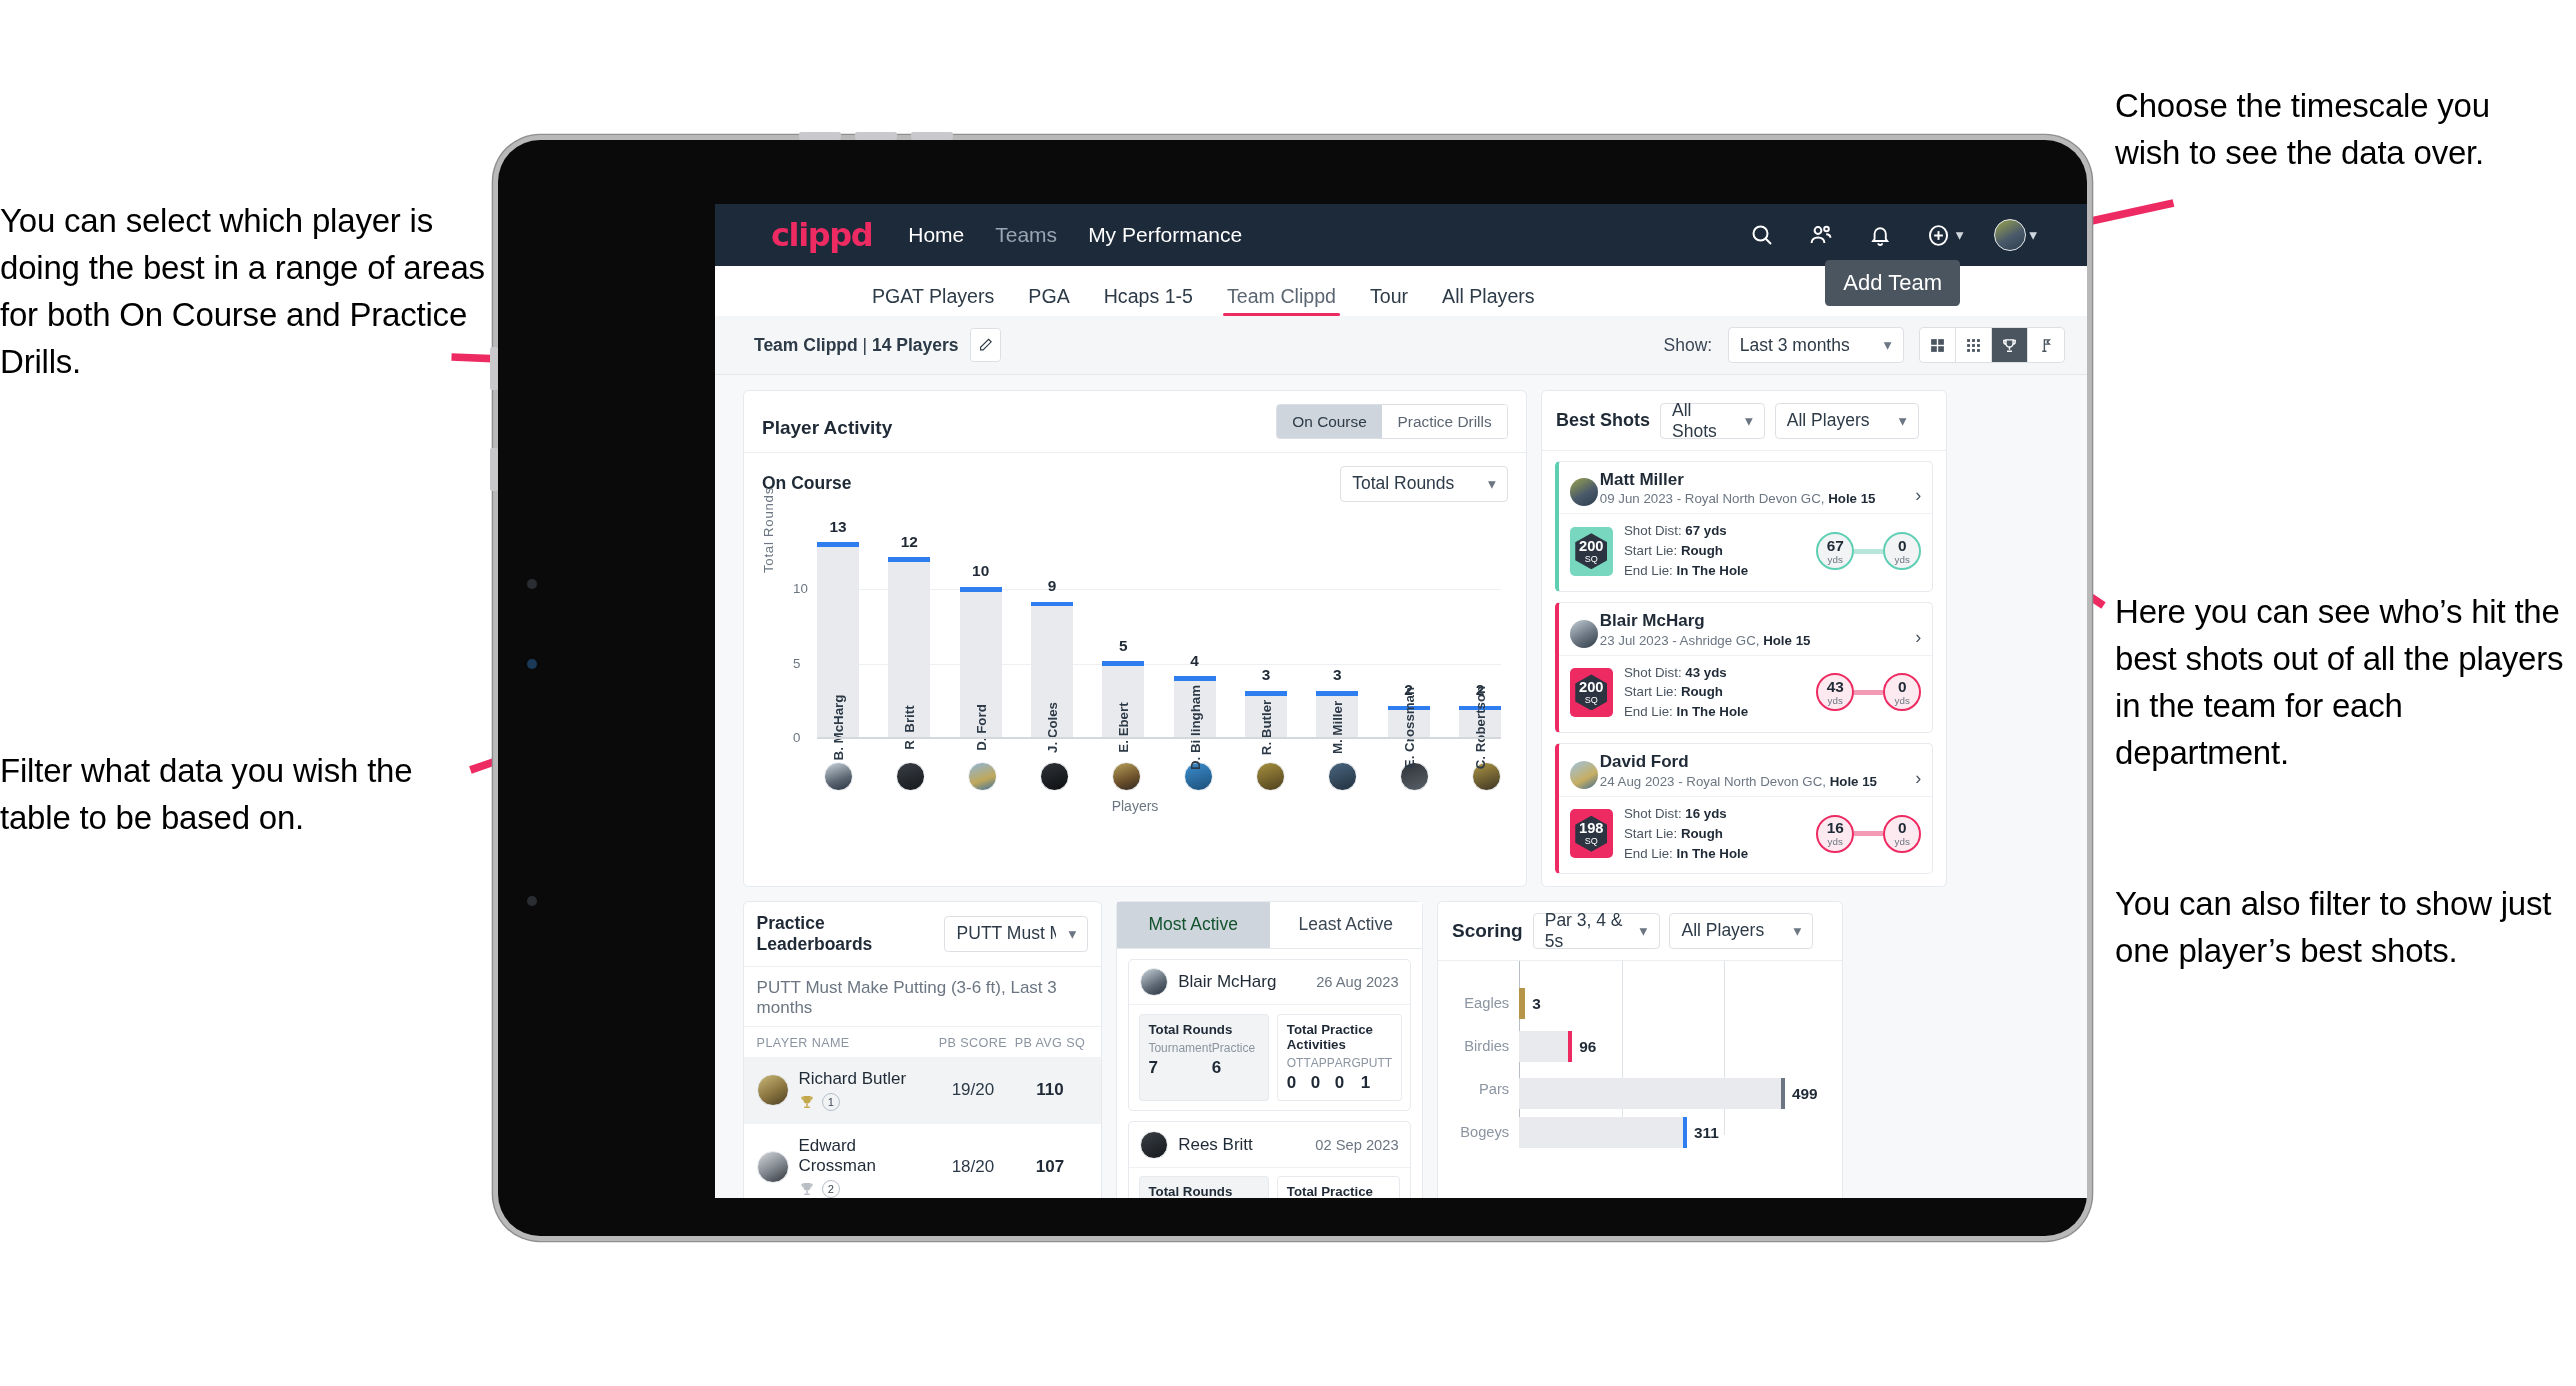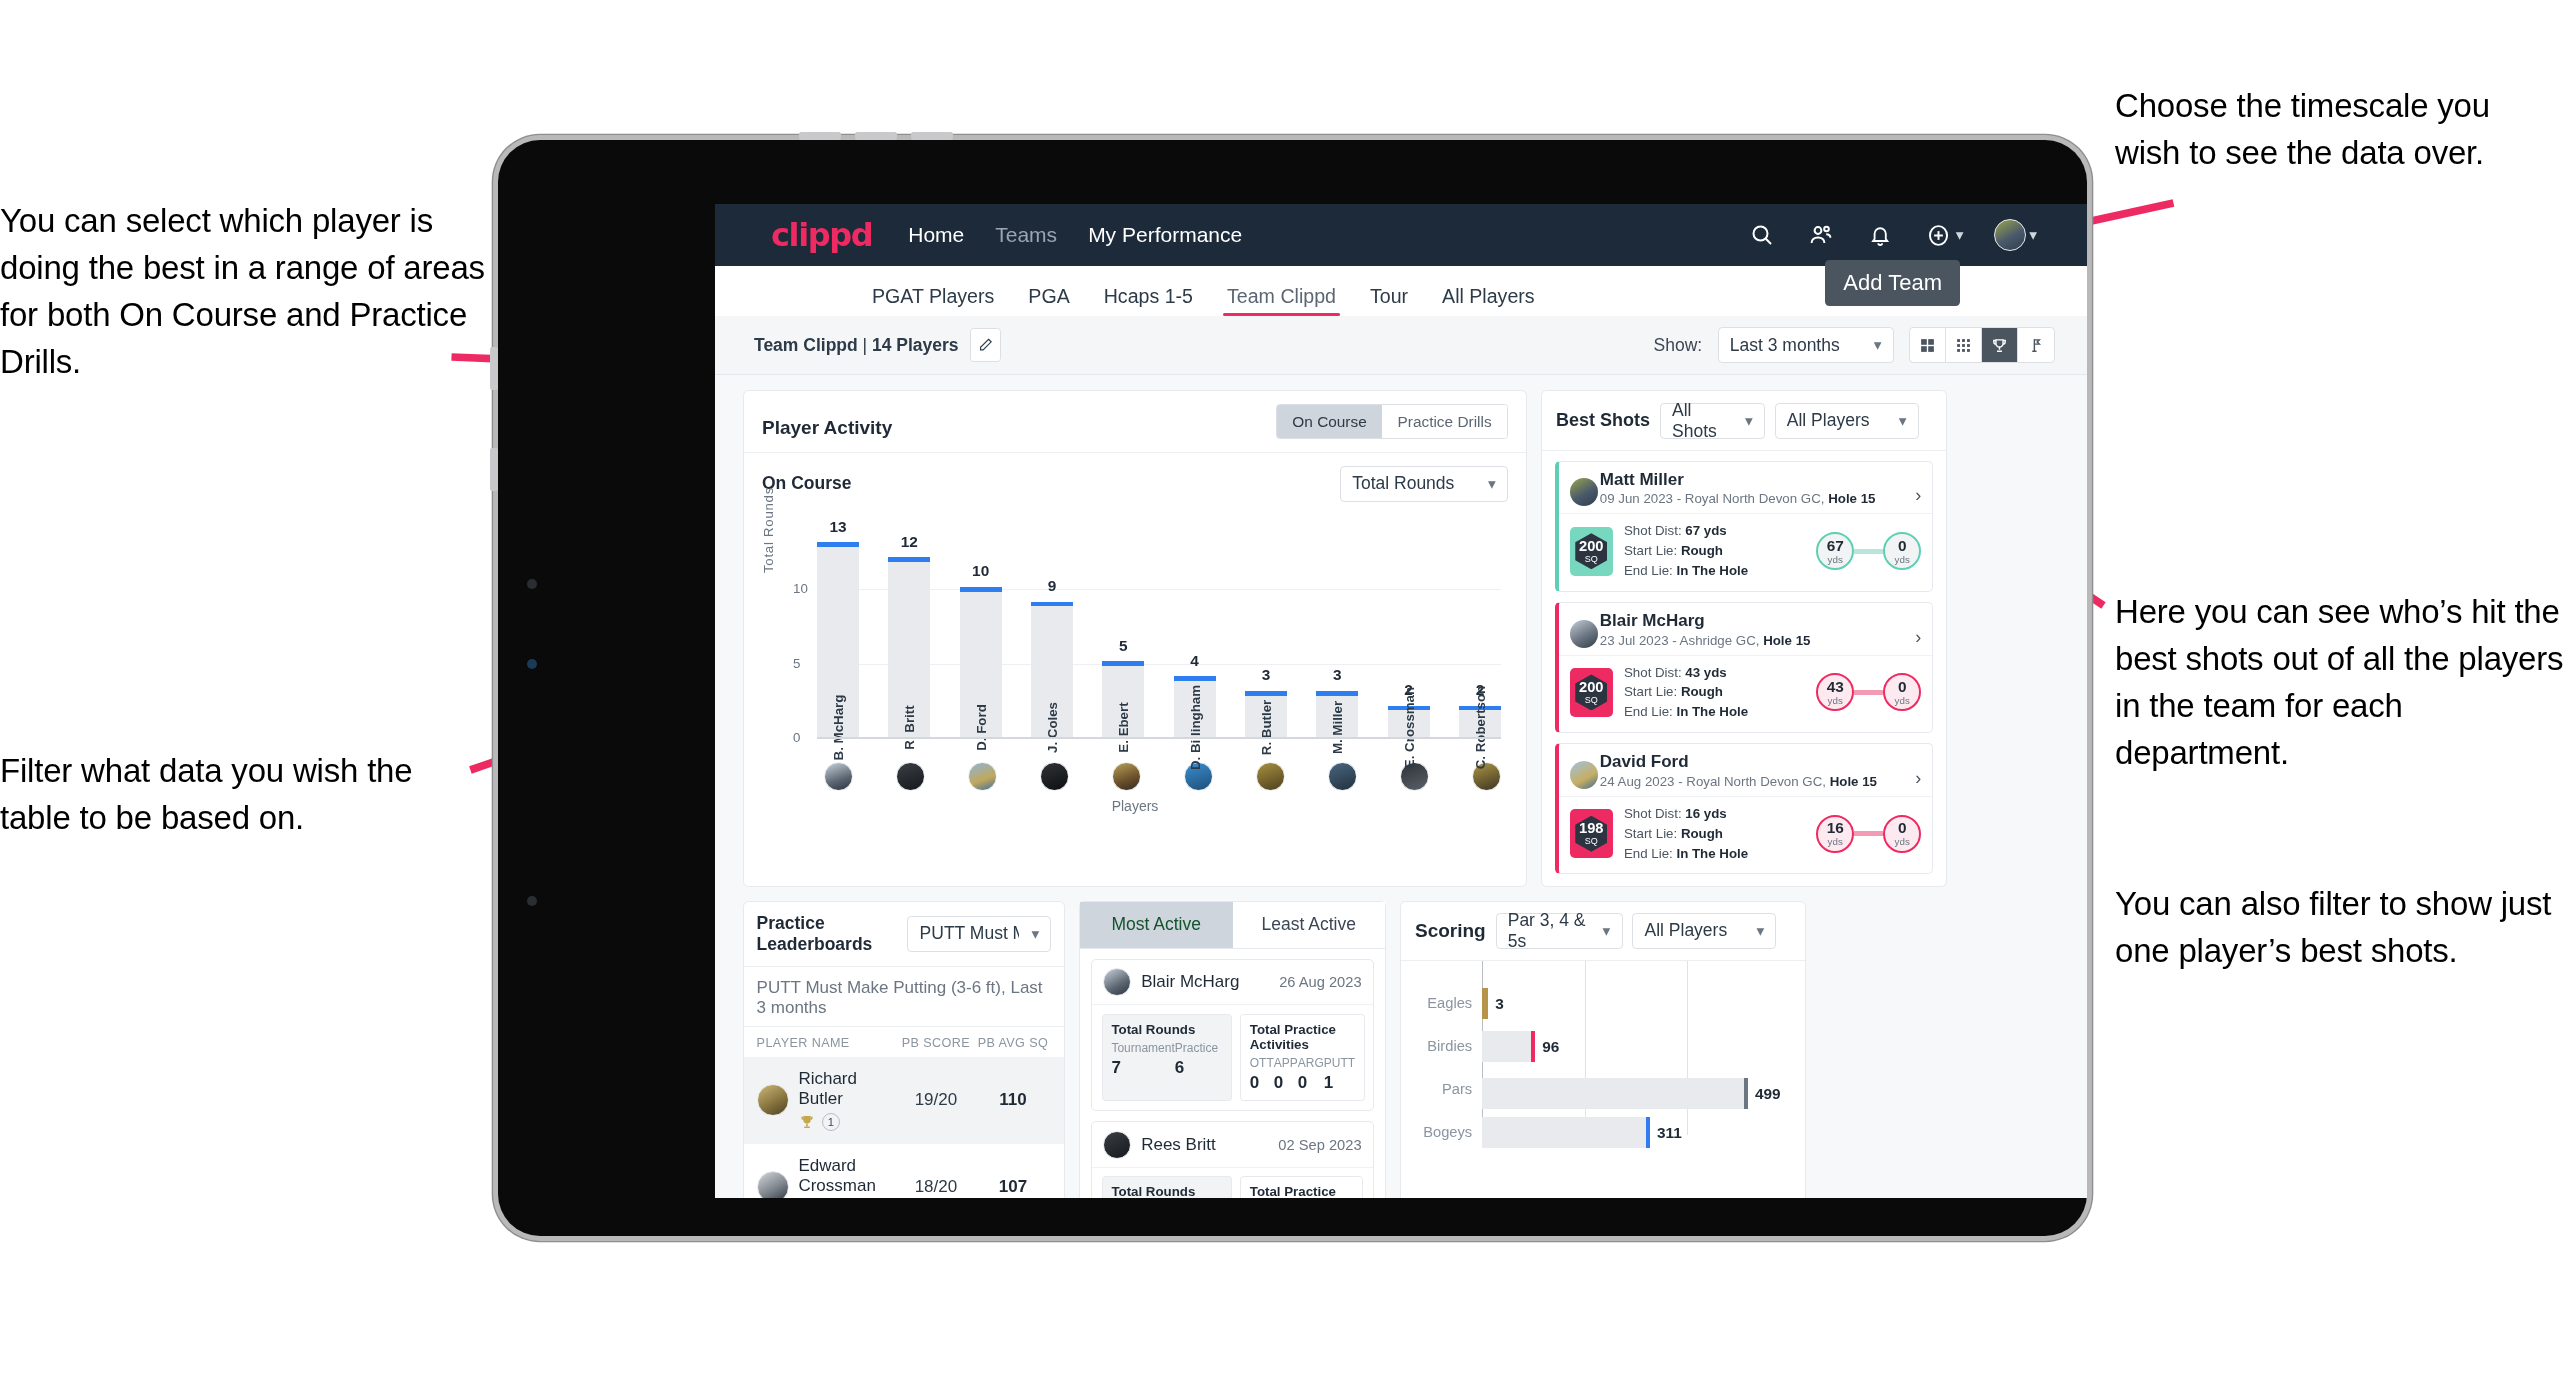--- a/index.html
+++ b/index.html
@@ -61,21 +61,21 @@
   .tabs { display:flex; gap:34px; margin-left:157px; }
   .tab { font-size:19.6px; color:#2d3a47; padding-bottom:8.4px; position:relative; }
   .tab.active { color:#5b6672; }
   .tab.active:after { content:""; position:absolute; left:-4.2px; right:-4.2px; bottom:0; height:3.5px; background:#ee2a62; border-radius:2.1px; }
 
   .tooltip {
     position:absolute; right:127px; top:-5.6px; background:#4b5560; color:#fff;
     font-size:22px; padding:9.8px 18px; border-radius:4.2px;
   }
 
-  .filterbar { height:59px; background:#f5f6f8; border-bottom:0.7px solid #e4e7eb; display:flex; align-items:center; padding:0 32px 0 39px; }
+  .filterbar { height:59px; background:#f5f6f8; border-bottom:0.7px solid #e4e7eb; display:flex; align-items:center; padding:0 22px 0 39px; }
   .teamlabel { font-size:17.5px; color:#2d3a47; font-weight:700; }
   .teamlabel span.light { font-weight:400; }
   .editbtn { width:31px; height:34px; border:0.7px solid #dcdfe4; background:#fff; border-radius:3.5px; margin-left:11.2px; display:flex; align-items:center; justify-content:center; }
   .bar-right { margin-left:auto; display:flex; align-items:center; gap:15.4px; }
   .showlbl { font-size:17.5px; color:#3b4754; }
   .selbox { border:0.7px solid #dcdfe4; background:#fff; border-radius:4.2px; height:36px; display:flex; align-items:center; padding:0 11.2px; font-size:17.5px; color:#2d3a47; }
   .selbox .chev { margin-left:auto; color:#6b7682; font-size:15.4px; padding-left:12.6px; }
   .viewtoggle { display:flex; border:0.7px solid #dcdfe4; border-radius:4.2px; overflow:hidden; background:#fff; height:36px; }
   .vt { width:36px; display:flex; align-items:center; justify-content:center; border-right:0.7px solid #dcdfe4; color:#4b5560; }
   .vt:last-child { border-right:none; }
@@ -136,21 +136,21 @@
   .shot-lines b { color:#1f2a36; }
   .dumb { margin-left:auto; display:flex; align-items:center; }
   .bub { width:38px; height:38px; border-radius:50%; border:2.1px solid #ee2a62; background:#fdeaf0; display:flex; flex-direction:column; align-items:center; justify-content:center; line-height:1; }
   .bub.teal { border-color:#5fcfb4; background:#f1f3f4; }
   .bub .v { font-size:15.4px; font-weight:700; color:#1f2a36; }
   .bub .u { font-size:9.8px; color:#6b7682; margin-top:1.4px; }
   .link { width:29px; height:4.9px; background:#f39ab5; }
   .link.teal { background:#b8e6da; }
 
   
-  .pl { width:322px; }
+  .pl { width:359px; }
   .act { width:307px; }
   .sc { width:406px; }
 
   .pl-hd { display:flex; align-items:center; padding:11.2px 12.6px; border-bottom:0.7px solid #eceff2; }
   .pl-hd .card-title { font-size:17.5px; }
   .pl-sub { padding:11.2px 12.6px 8.4px 12.6px; font-size:17px; color:#1f2a36; font-weight:700; border-bottom:0.7px solid #eceff2; }
   .pl-sub span { font-weight:400; color:#6b7682; }
   .lbhead { display:flex; padding:8.4px 12.6px 7px 12.6px; font-size:12.6px; color:#8b95a1; letter-spacing:0.4px; }
   .lbhead .c1 { flex:1; }
   .lbhead .c2 { width:77px; text-align:center; }

